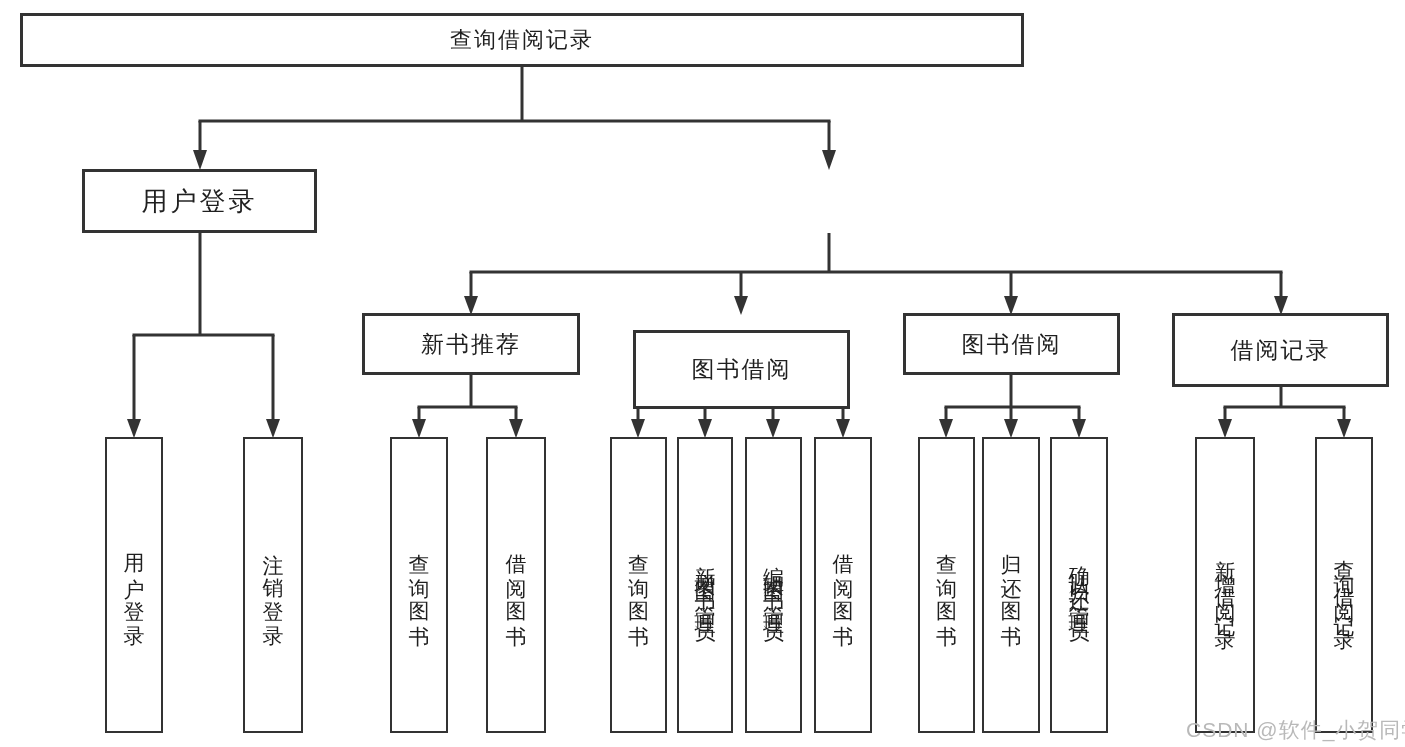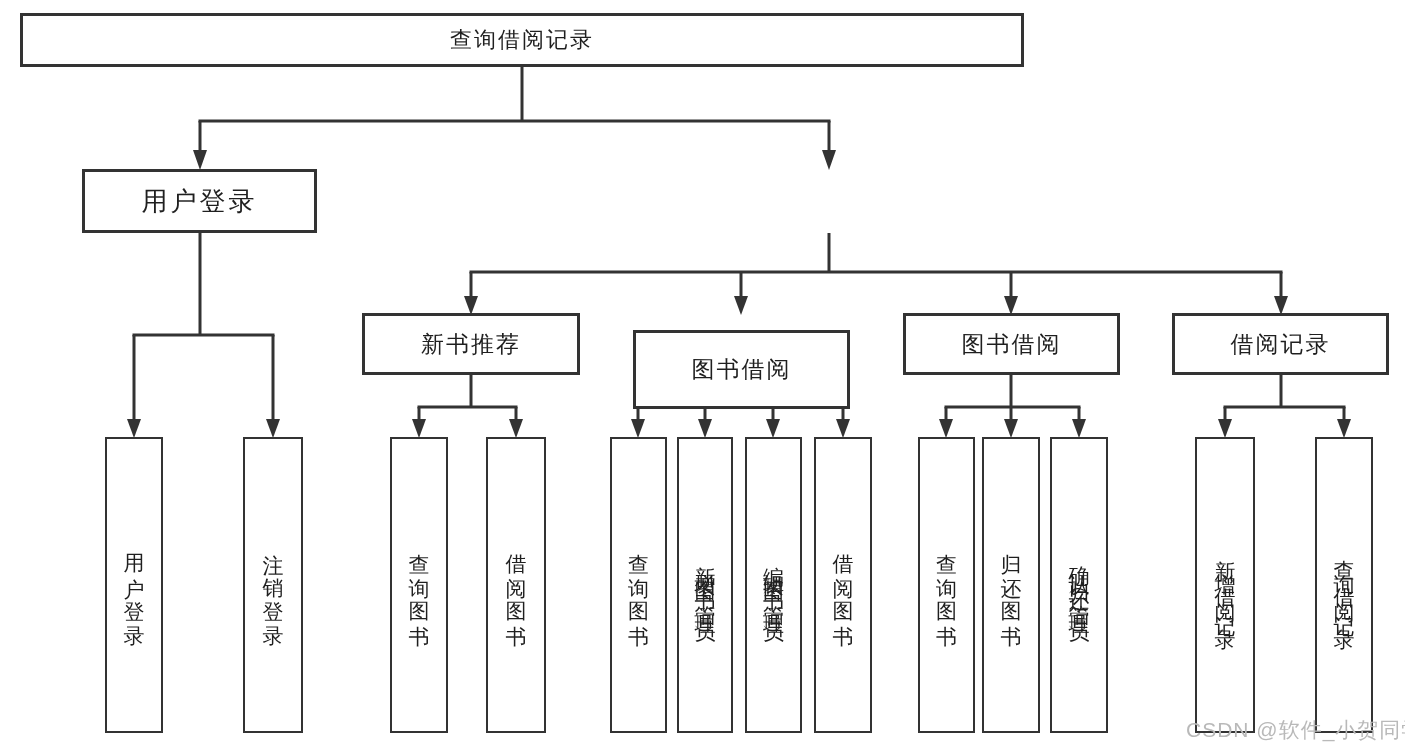--- a/index.html
+++ b/index.html
@@ -163,21 +163,21 @@
 
   <div class="box hbox l2-box" style="left:362px; top:313px; width:218px; height:62px;">
     <span>新书推荐</span>
   </div>
   <div class="box hbox l2-box" style="left:633px; top:330px; width:217px; height:79px;">
     <span>图书借阅</span>
   </div>
   <div class="box hbox l2-box" style="left:903px; top:313px; width:217px; height:62px;">
     <span>图书借阅</span>
   </div>
-  <div class="box hbox l2-box" style="left:1172px; top:313px; width:217px; height:62px;">
+  <div class="box hbox l2-box" style="left:1172px; top:313px; width:217px; height:74px;">
     <span>借阅记录</span>
   </div>
 
   <div class="box leaf sp-s" style="left:105px; width:58px;">
     <span class="v">用户登录</span>
   </div>
   <div class="box leaf sp-s" style="left:243px; width:60px;">
     <span class="v">注销登录</span>
   </div>
 

